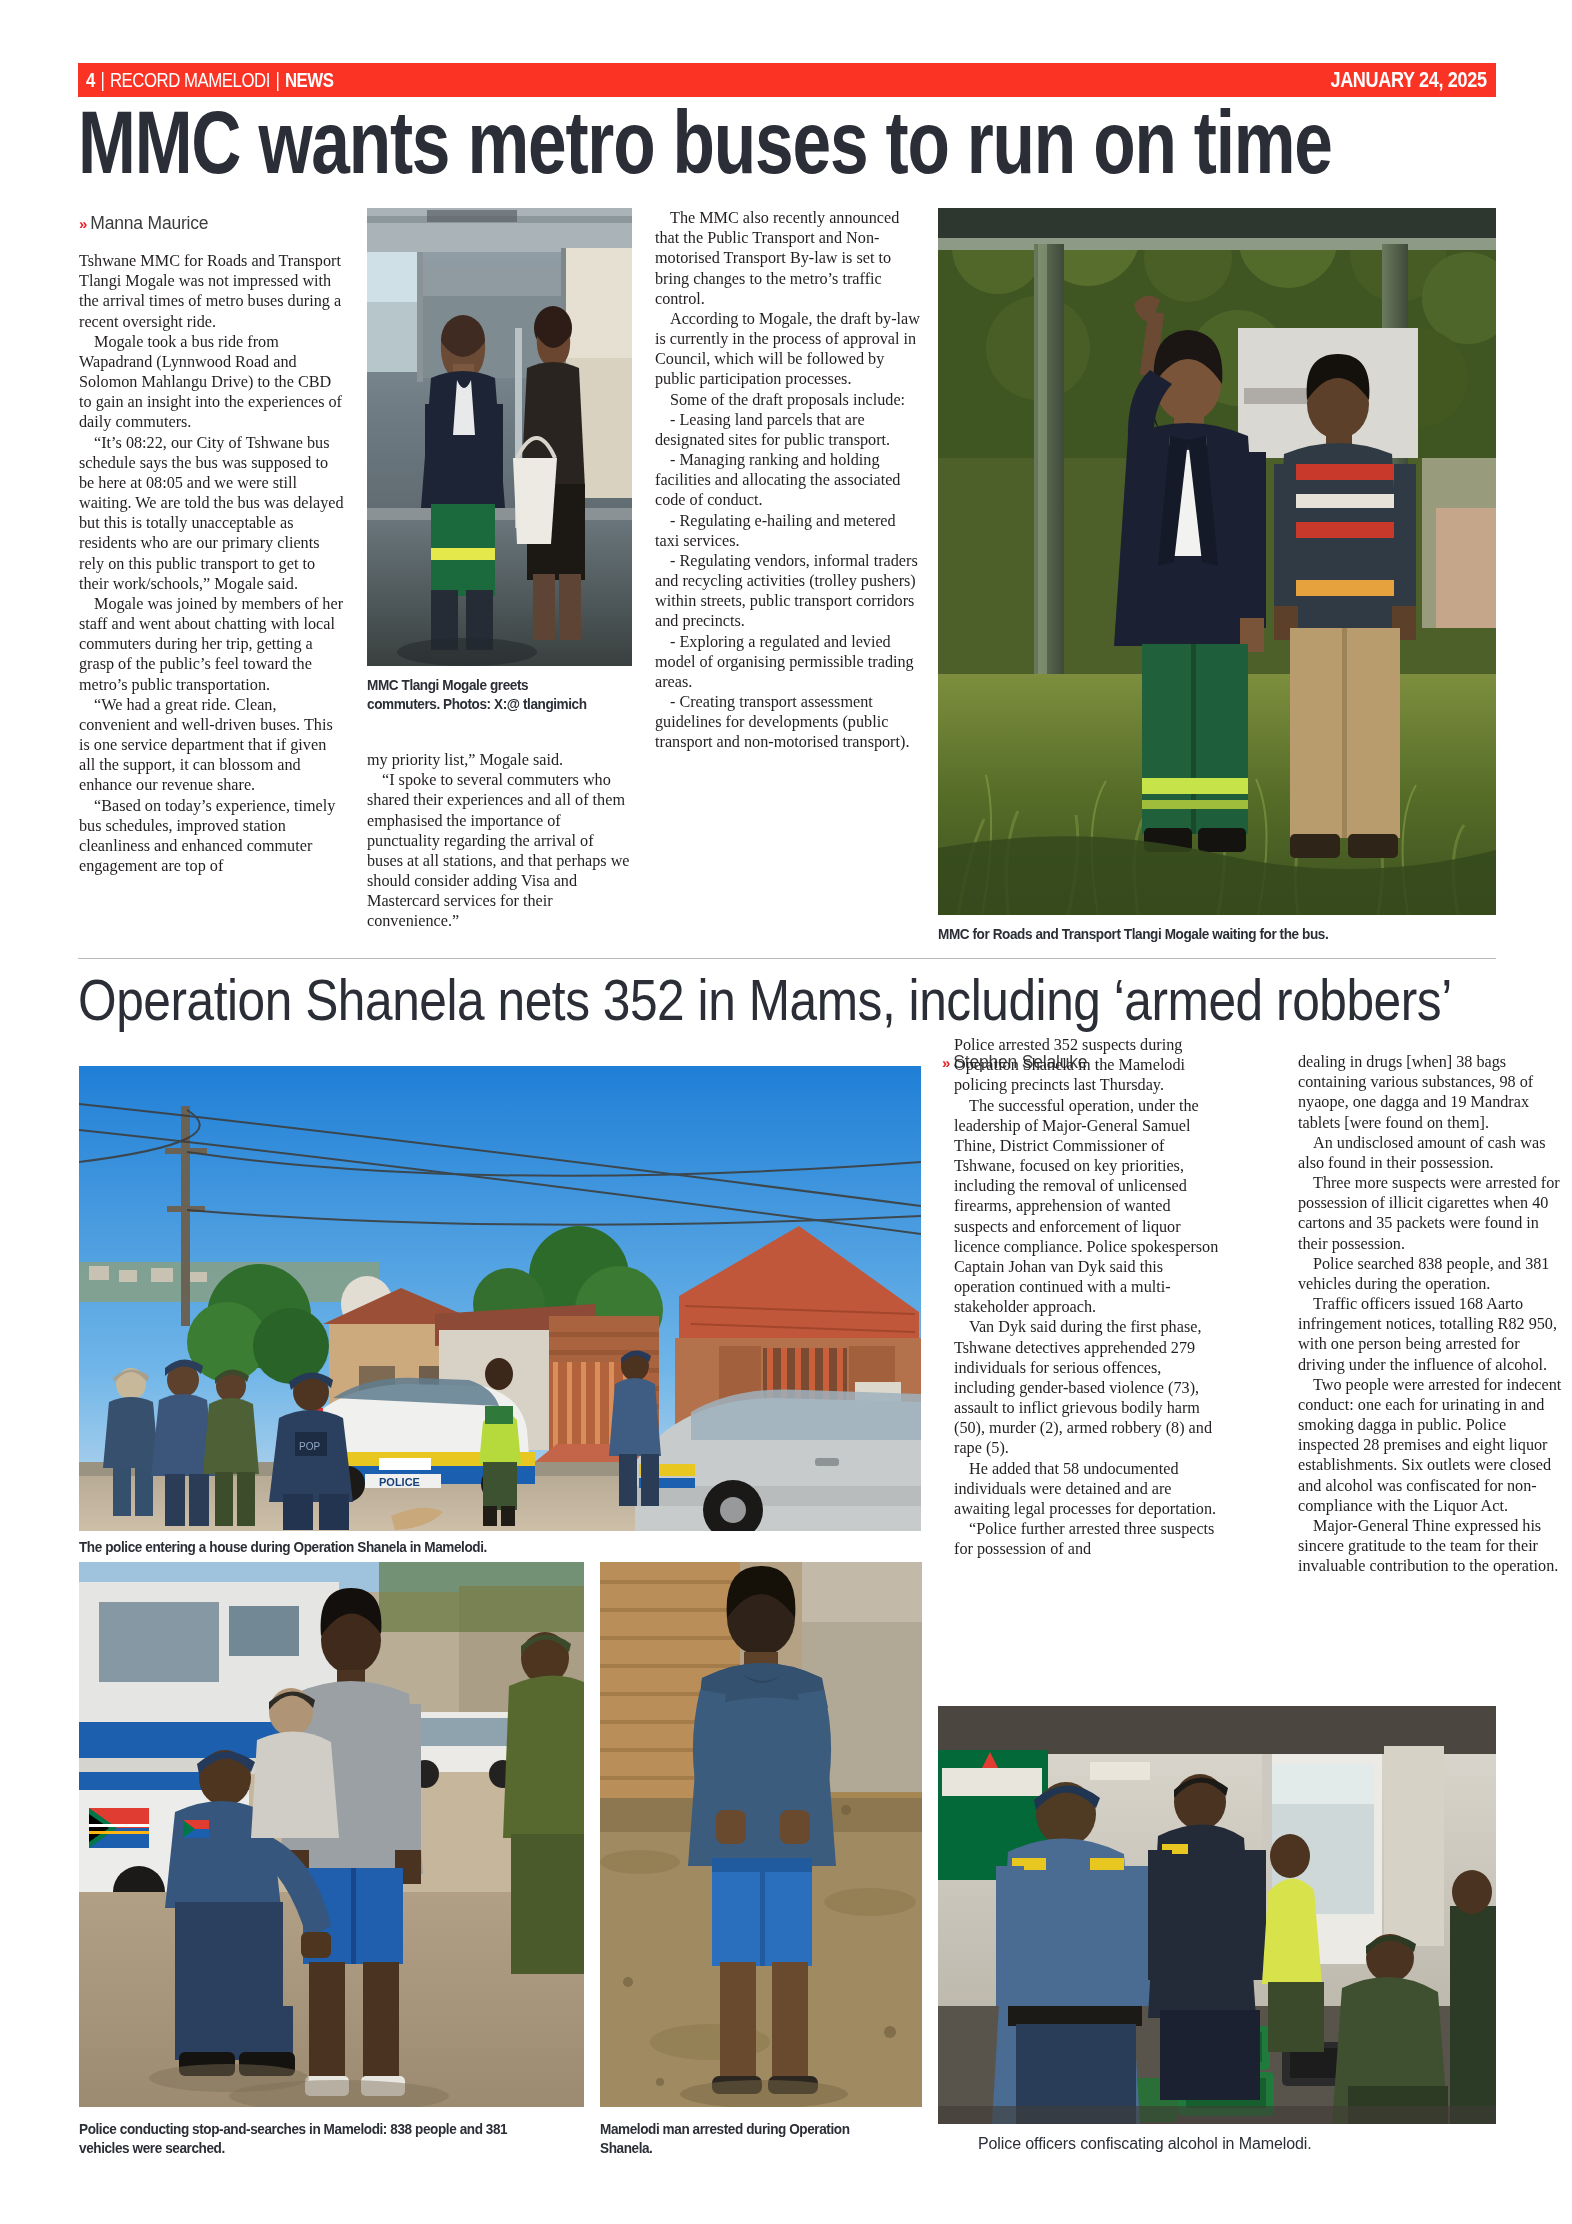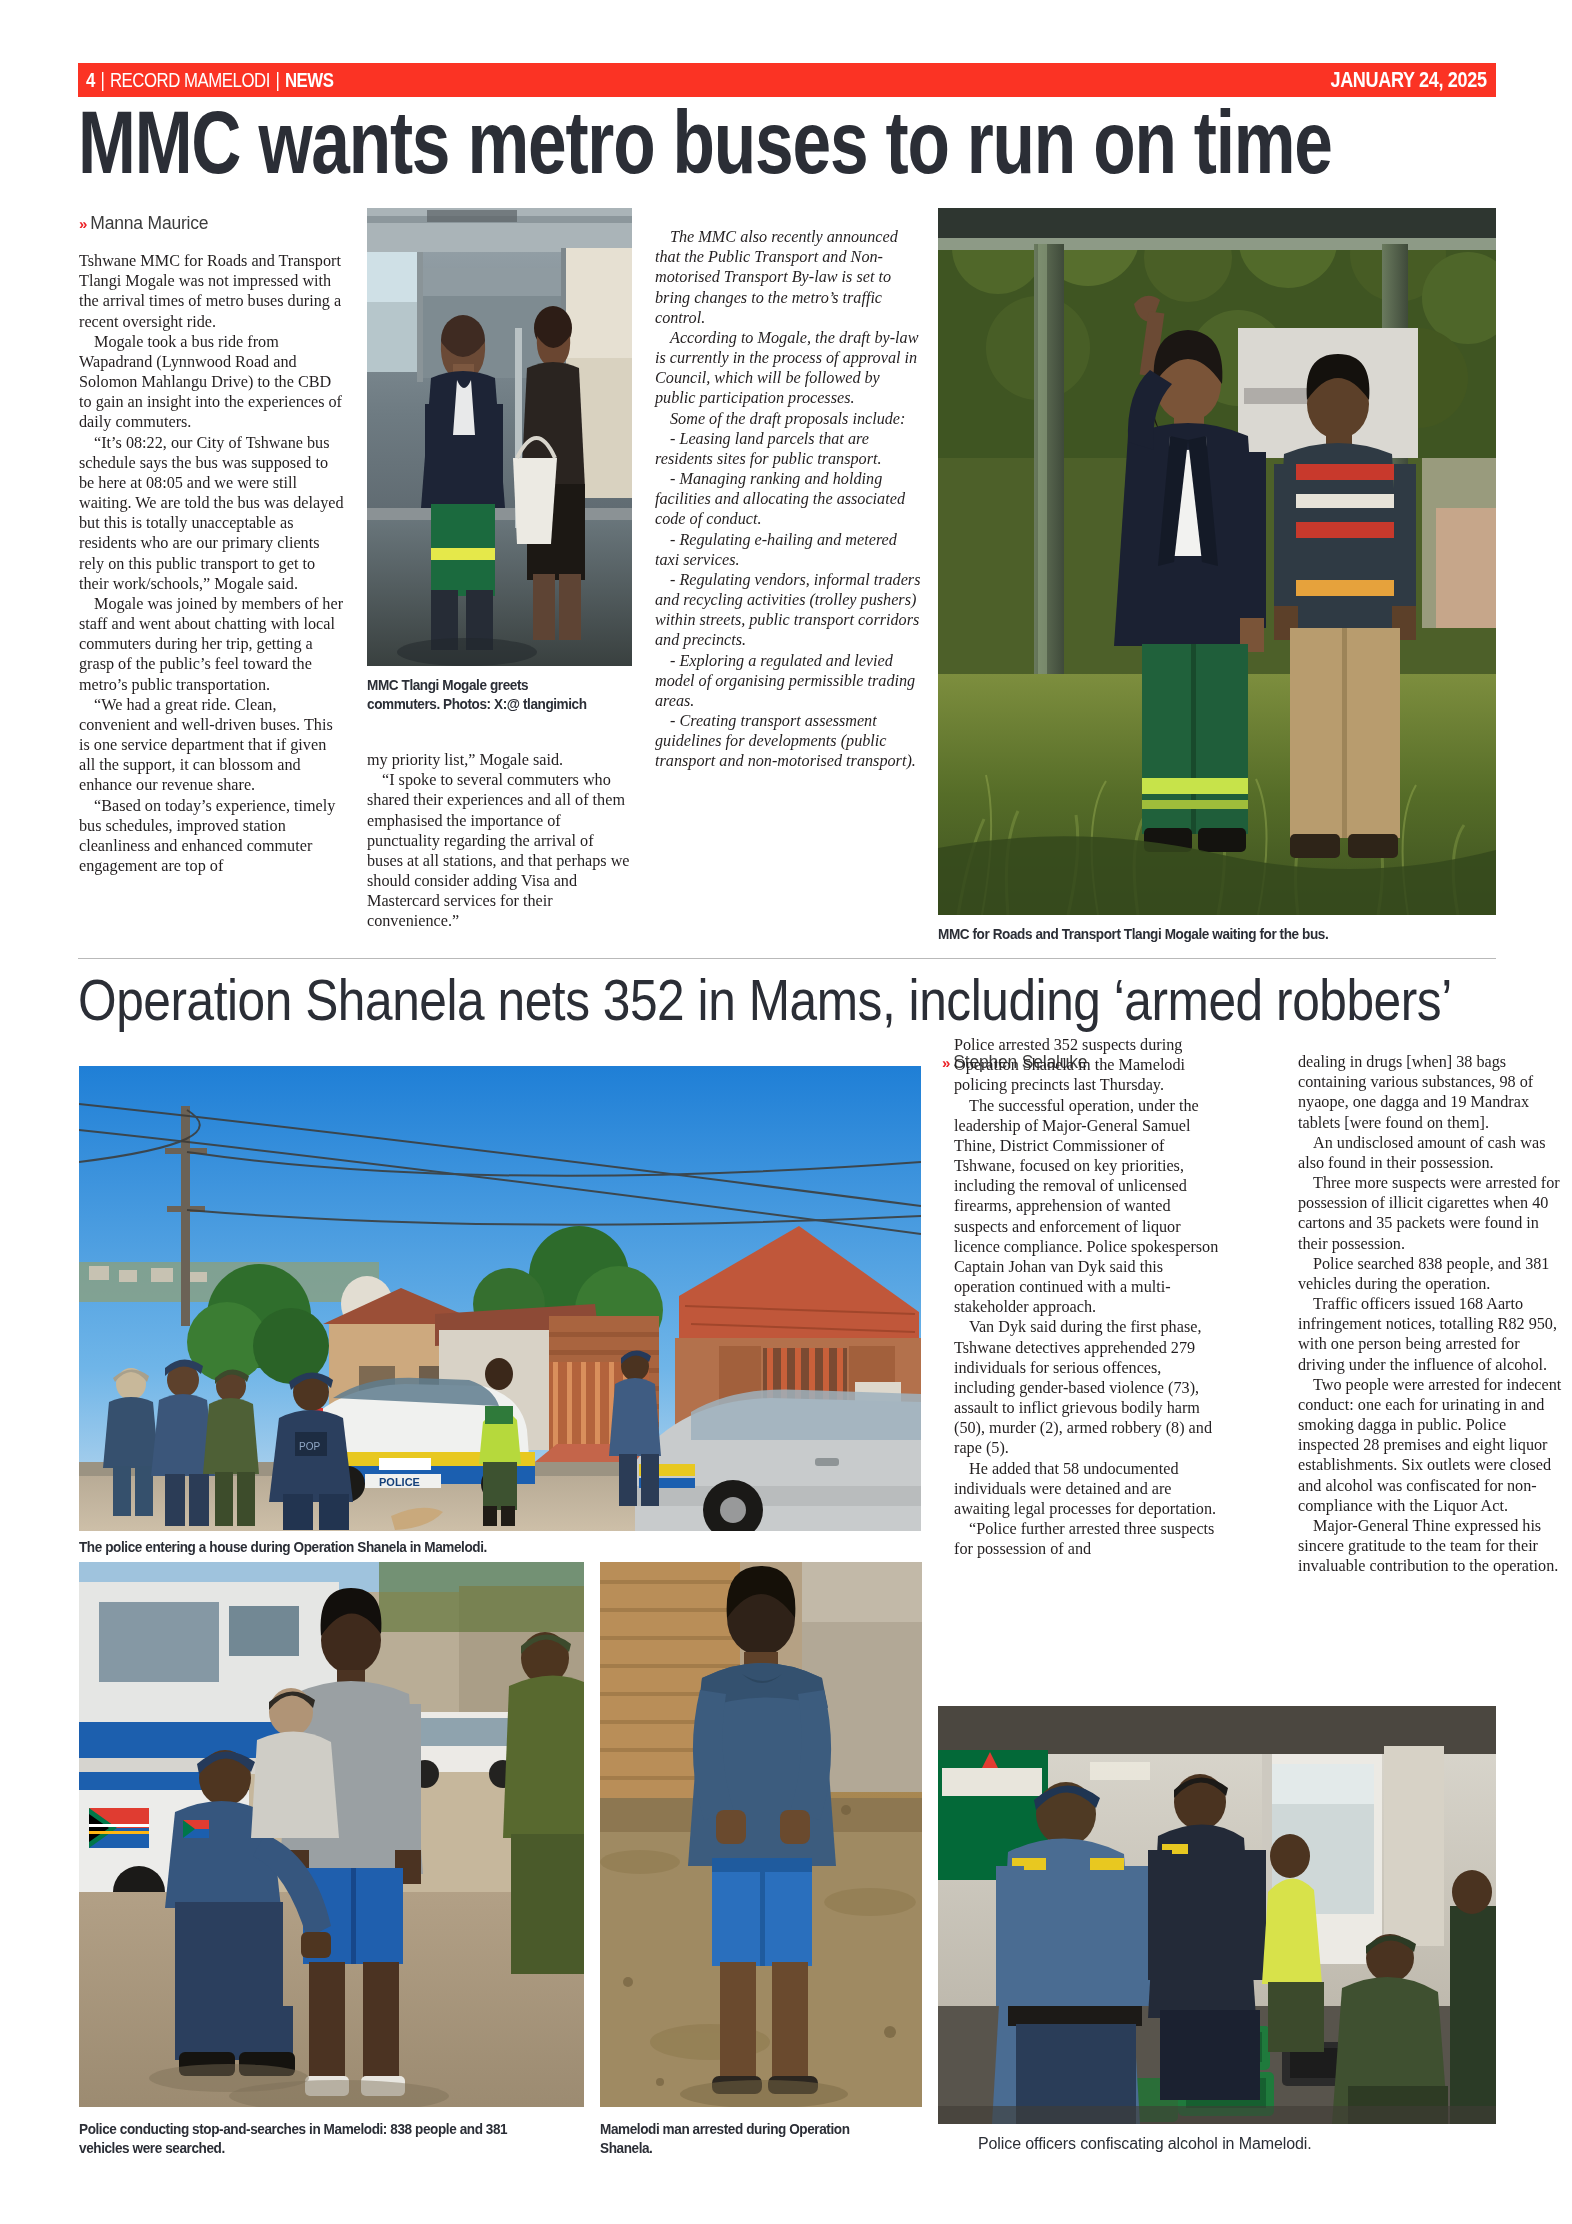--- a/index.html
+++ b/index.html
@@ -230,25 +230,25 @@
     </svg>
   </div>
 
   <div class="cap-bold" style="left:367px;top:676px;width:250px;">MMC Tlangi Mogale greets commuters. Photos: X:@ tlangimich</div>
 
   <div class="col" style="left:367px;top:750px;width:265px;">
     <p class="noind">my priority list,” Mogale said.</p>
     <p>“I spoke to several commuters who shared their experiences and all of them emphasised the importance of punctuality regarding the arrival of buses at all stations, and that perhaps we should consider adding Visa and Mastercard services for their convenience.”</p>
   </div>
 
-  <div class="col" style="left:655px;top:227px;width:268px;font-style:italic;">
+  <div class="col" style="left:655px;top:208px;width:268px;">
     <p>The MMC also recently announced that the Public Transport and Non-motorised Transport By-law is set to bring changes to the metro’s traffic control.</p>
     <p>According to Mogale, the draft by-law is currently in the process of approval in Council, which will be followed by public participation processes.</p>
     <p>Some of the draft proposals include:</p>
-    <p>- Leasing land parcels that are residents sites for public transport.</p>
+    <p>- Leasing land parcels that are designated sites for public transport.</p>
     <p>- Managing ranking and holding facilities and allocating the associated code of conduct.</p>
     <p>- Regulating e-hailing and metered taxi services.</p>
     <p>- Regulating vendors, informal traders and recycling activities (trolley pushers) within streets, public transport corridors and precincts.</p>
     <p>- Exploring a regulated and levied model of organising permissible trading areas.</p>
     <p>- Creating transport assessment guidelines for developments (public transport and non-motorised transport).</p>
   </div>
 
   <div class="photo" style="left:938px;top:208px;width:558px;height:707px;">
     <svg viewBox="0 0 558 707" preserveAspectRatio="none" aria-hidden="true">
       <defs>

